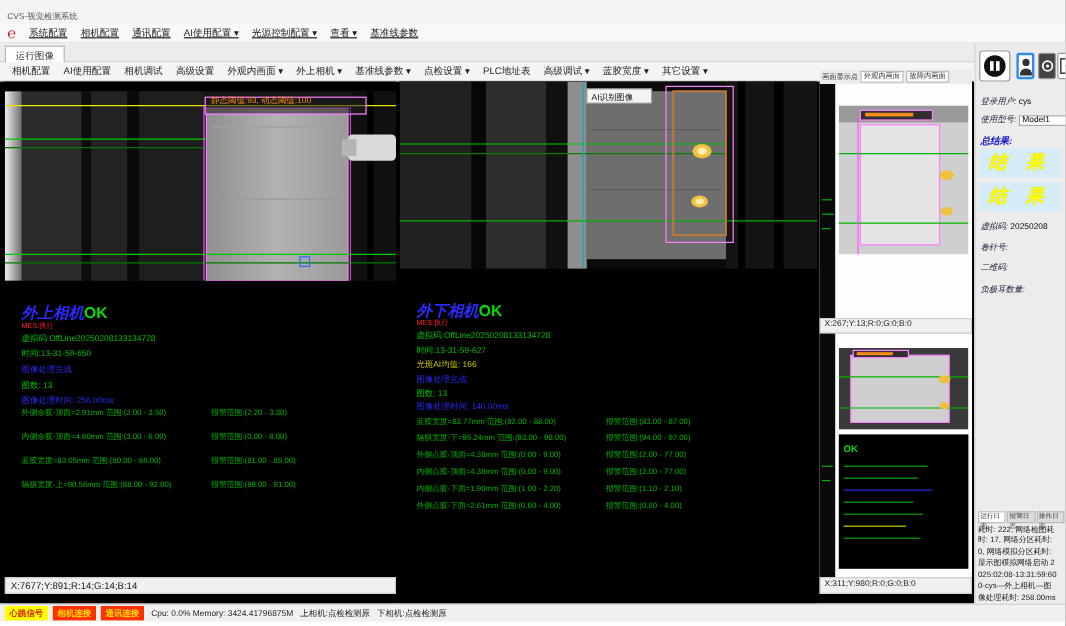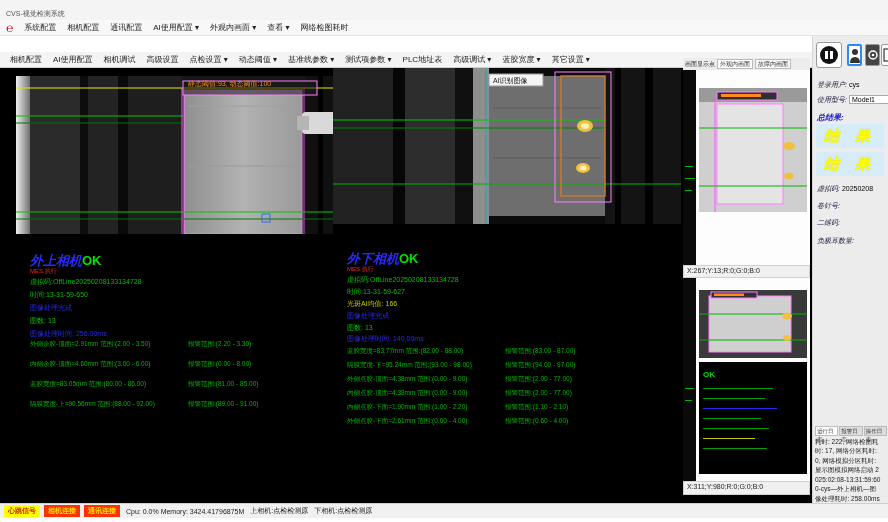--- a/index.html
+++ b/index.html
@@ -5,33 +5,33 @@
   * { margin:0; padding:0; box-sizing:border-box; }
   body { font-family:"Liberation Sans", sans-serif; background:#fff; }
   #screen { position:relative; width:888px; height:522px; background:#fff; overflow:hidden; }
 
   
   .titlebar { position:absolute; left:0; top:0; width:888px; height:20px; background:#f4f4f4; }
   .titlebar .wtitle { position:absolute; left:6px; top:9px; font-size:7px; color:#555; }
   .menubar { position:absolute; left:0; top:20px; width:888px; height:16px; background:#f8f8f8;
              border-bottom:1px solid #e3e3e3; display:flex; align-items:center; gap:11px; padding-left:6px; }
   .logo { color:#c81428; font-weight:bold; font-style:italic; font-size:12px; line-height:10px; }
-  .menu-item { font-size:8px; color:#222; cursor:default; white-space:nowrap; }
+  .menu-item { font-size:8px; color:#222; cursor:default; white-space:nowrap;text-decoration:underline; }
   .tabstrip { position:absolute; left:0; top:36px; width:888px; height:16px; background:#ececec; border-bottom:1px solid #cfcfcf; }
   .tab-run { position:absolute; left:4px; top:2px; height:14px; background:#fff; border:1px solid #b5b5b5;
              border-bottom:none; font-size:8px; color:#333; padding:2px 8px 0; }
   .toolbar { position:absolute; left:0; top:52px; width:812px; height:16px; background:#f4f4f4;
              border-bottom:1px solid #cfcfcf; display:flex; align-items:center; gap:11px; padding-left:10px; }
   .tool-item { font-size:8px; color:#222; white-space:nowrap; }
 
   
   .main { position:absolute; left:0; top:68px; width:812px; height:435px; background:#000; }
 
   .cam-panel { position:absolute; top:0; height:435px; background:#000; }
-  #left-panel { left:16px; width:326px; }
+  #left-panel { left:4px; width:326px; }
   #middle-panel { left:333px; width:348px; }
   .cam-image { position:absolute; left:0; display:block; }
 
   .ov { position:absolute; white-space:nowrap; }
   .ov-title { font-size:13px; font-weight:bold; font-style:italic; color:#2a2aff; }
   .ov-ok { font-size:13px; font-weight:bold; color:#00e000; font-style:normal; }
   .ov-red { font-size:6px; color:#ff2222; }
   .ov-green { font-size:7px; color:#00c000; }
   .ov-blue { font-size:7px; color:#2a2aee; }
   .ov-yellow { font-size:7px; color:#cccc00; }
@@ -109,36 +109,39 @@
     <div class="wtitle">CVS-视觉检测系统</div>
   </div>
 
   <div class="menubar">
     <span class="logo">℮</span>
 
   <span class="menu-item">系统配置</span>
       <span class="menu-item">相机配置</span>
       <span class="menu-item">通讯配置</span>
       <span class="menu-item">AI使用配置 ▾</span>
-      <span class="menu-item">外观内画面 ▾</span>
+      <span class="menu-item">光源控制配置 ▾</span>
       <span class="menu-item">查看 ▾</span>
-      <span class="menu-item">网络检图耗时</span>
-    </div>
-
+      <span class="menu-item">基准线参数</span>
+    </div>
+
+  <div class="tabstrip">
+    <div class="tab-run">运行图像</div>
+  </div>
 
   <div class="toolbar">
 
   <span class="tool-item">相机配置</span>
       <span class="tool-item">AI使用配置</span>
       <span class="tool-item">相机调试</span>
       <span class="tool-item">高级设置</span>
+      <span class="tool-item">外观内画面 ▾</span>
+      <span class="tool-item">外上相机 ▾</span>
+      <span class="tool-item">基准线参数 ▾</span>
       <span class="tool-item">点检设置 ▾</span>
-      <span class="tool-item">动态阈值 ▾</span>
-      <span class="tool-item">基准线参数 ▾</span>
-      <span class="tool-item">测试项参数 ▾</span>
       <span class="tool-item">PLC地址表</span>
       <span class="tool-item">高级调试 ▾</span>
       <span class="tool-item">蓝胶宽度 ▾</span>
       <span class="tool-item">其它设置 ▾</span>
     </div>
 
   <div class="main">
 
     <div class="cam-panel" id="left-panel">
       <svg class="cam-image" style="top:8px;" width="326" height="158" viewBox="0 0 326 158">
@@ -205,20 +208,21 @@
             <span class="meas-val">蓝胶宽度=83.05mm 范围:(80.00 - 86.00)</span>
             <span class="meas-alarm">报警范围:(81.00 - 85.00)</span>
           </div>
 
           <div class="meas-row">
             <span class="meas-val">隔膜宽度-上=90.56mm 范围:(88.00 - 92.00)</span>
             <span class="meas-alarm">报警范围:(89.00 - 91.00)</span>
           </div>
         </div>
 
+      <div class="coordbar">X:7677;Y:891;R:14;G:14;B:14</div>
     </div>
 
     <div class="cam-panel" id="middle-panel">
       <svg class="cam-image" style="top:0;" width="348" height="156" viewBox="0 0 348 156">
         <rect width="348" height="156" fill="#0b0b0b"></rect>
         <rect x="0" width="60" height="156" fill="#212121"></rect>
         <rect x="60" width="12" height="156" fill="#060606"></rect>
         <rect x="72" width="50" height="156" fill="#2d2d2d"></rect>
         <rect x="122" width="18" height="156" fill="#101010"></rect>
         <rect x="140" width="16" height="156" fill="#8e8e8e"></rect>

